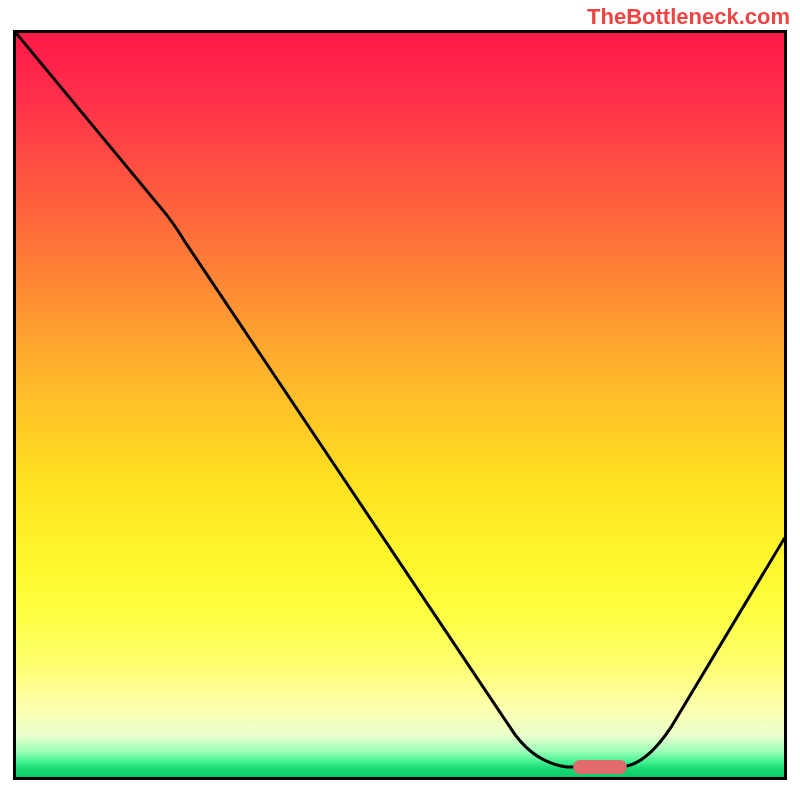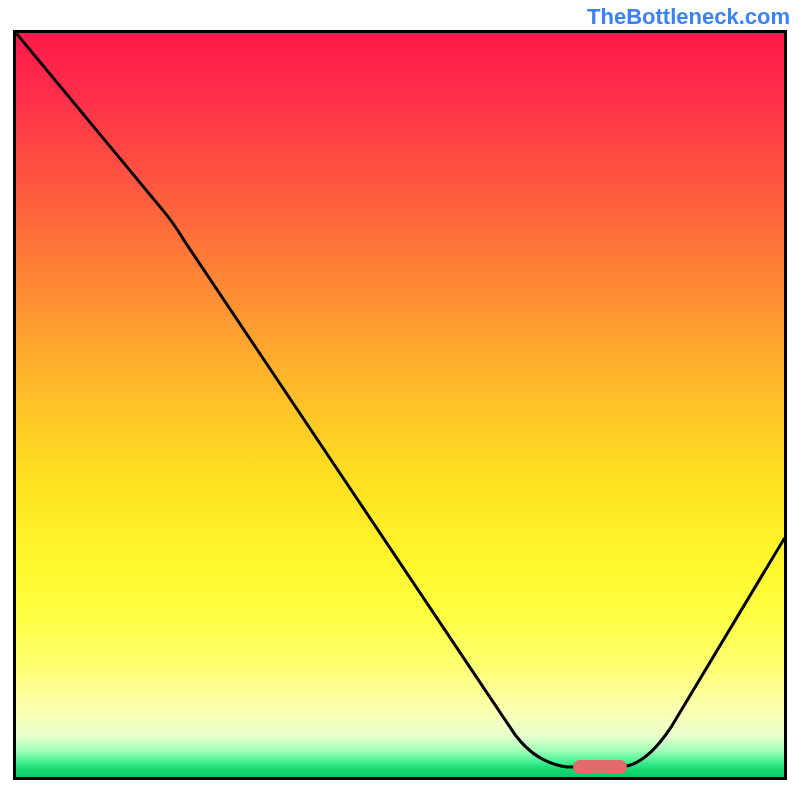--- a/index.html
+++ b/index.html
@@ -9,21 +9,21 @@
     background: #ffffff;
     position: relative;
     font-family: Arial, sans-serif;
   }
   .watermark {
     position: absolute;
     top: 4px;
     right: 10px;
     font-size: 22px;
     font-weight: bold;
-    color: #3b82f6;
+    color: #ef4444;
     z-index: 10;
   }
   .plot-area {
     position: absolute;
     top: 30px;
     left: 13px;
     width: 774px;
     height: 750px;
     border: 3px solid #000000;
     overflow: hidden;

